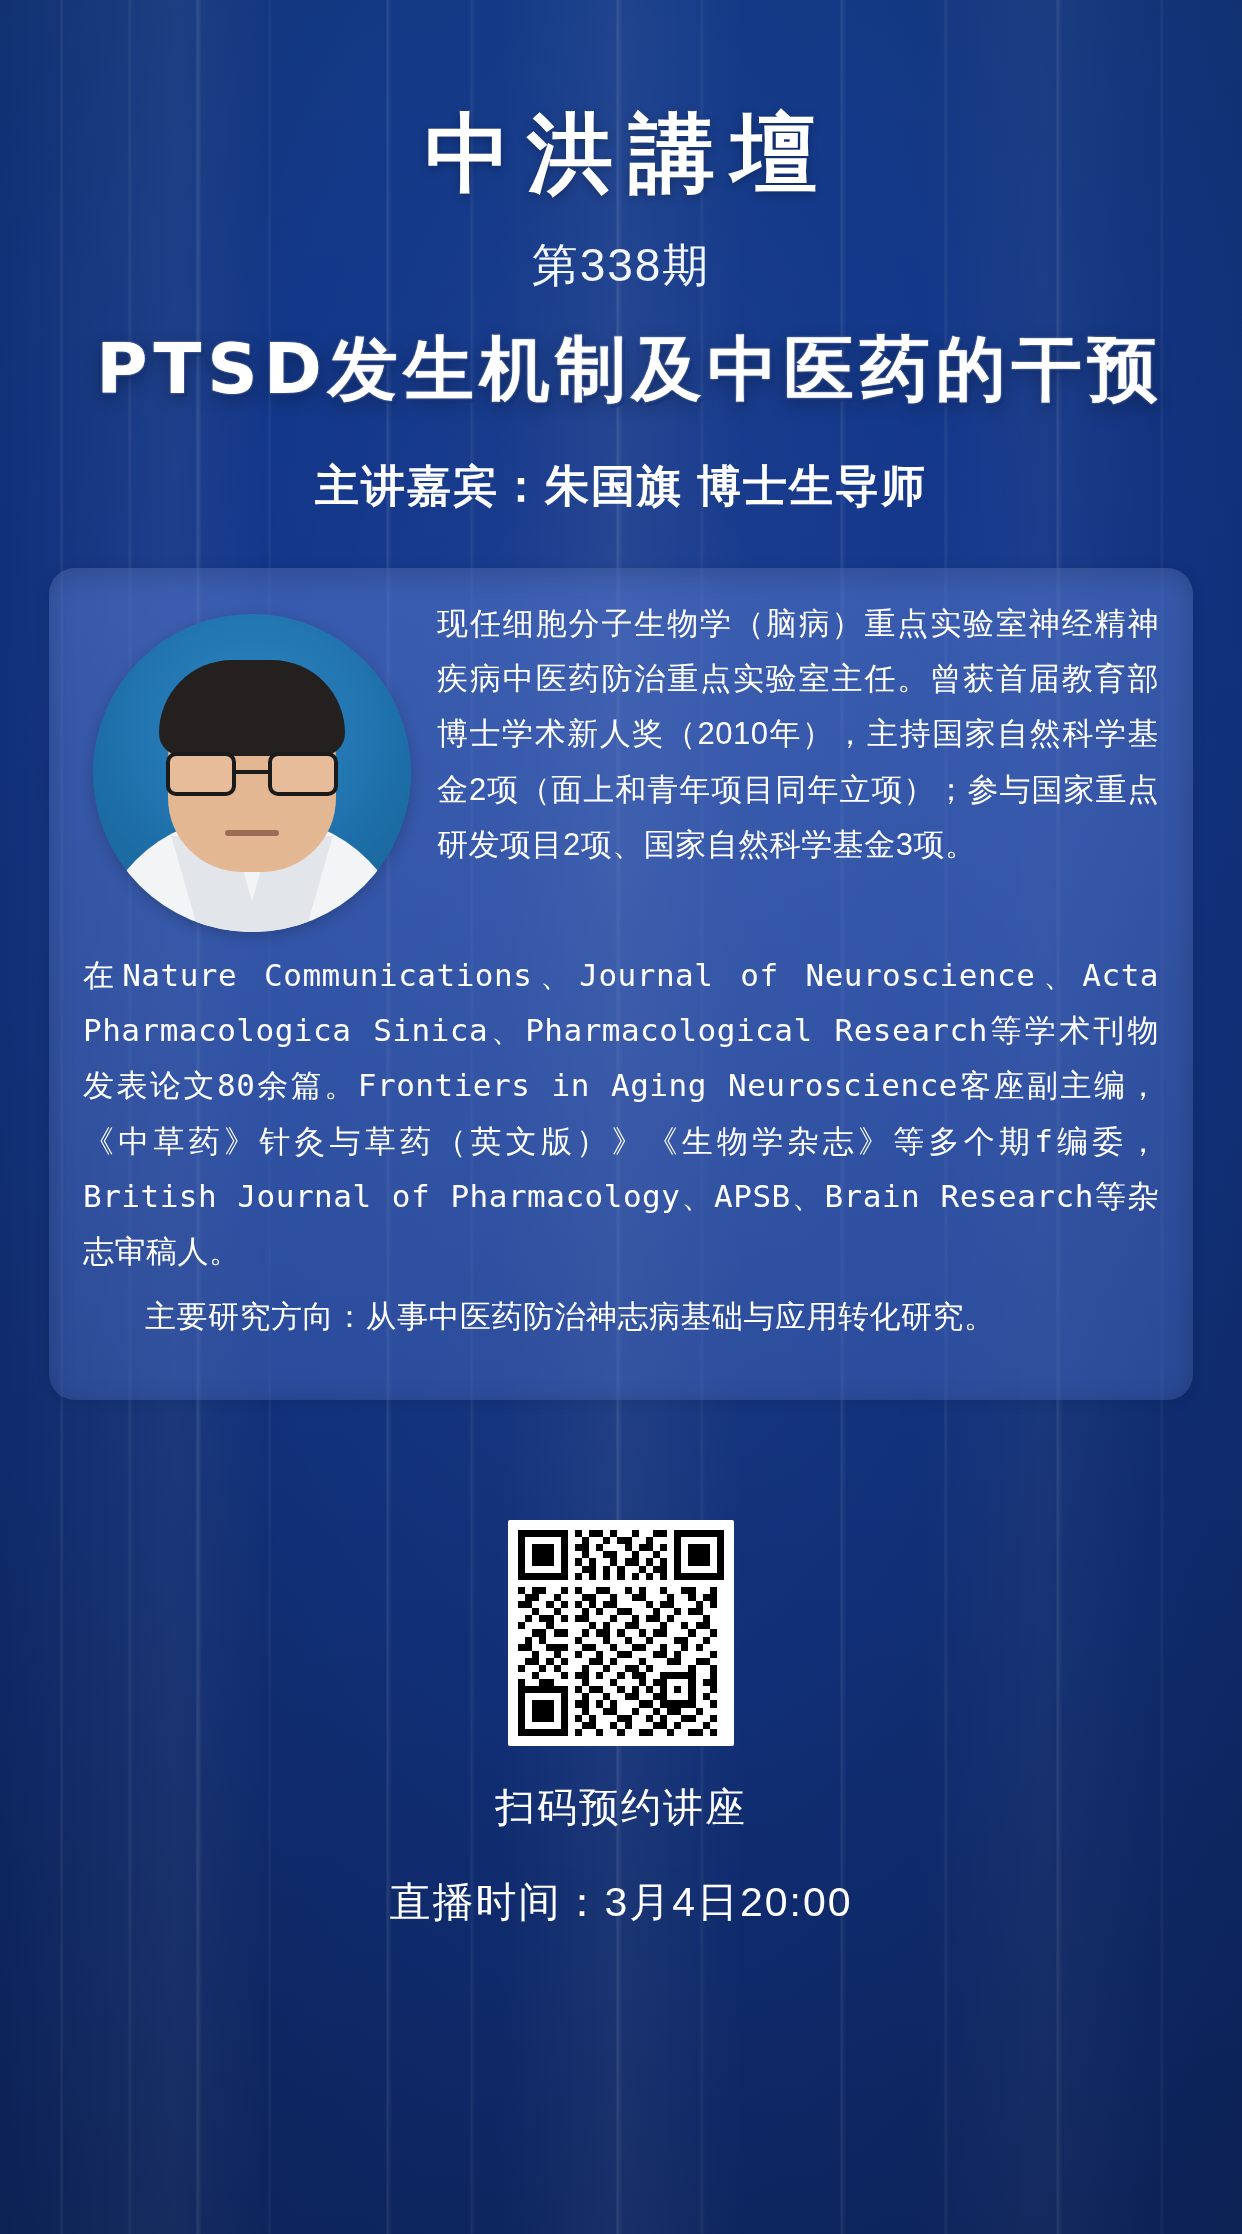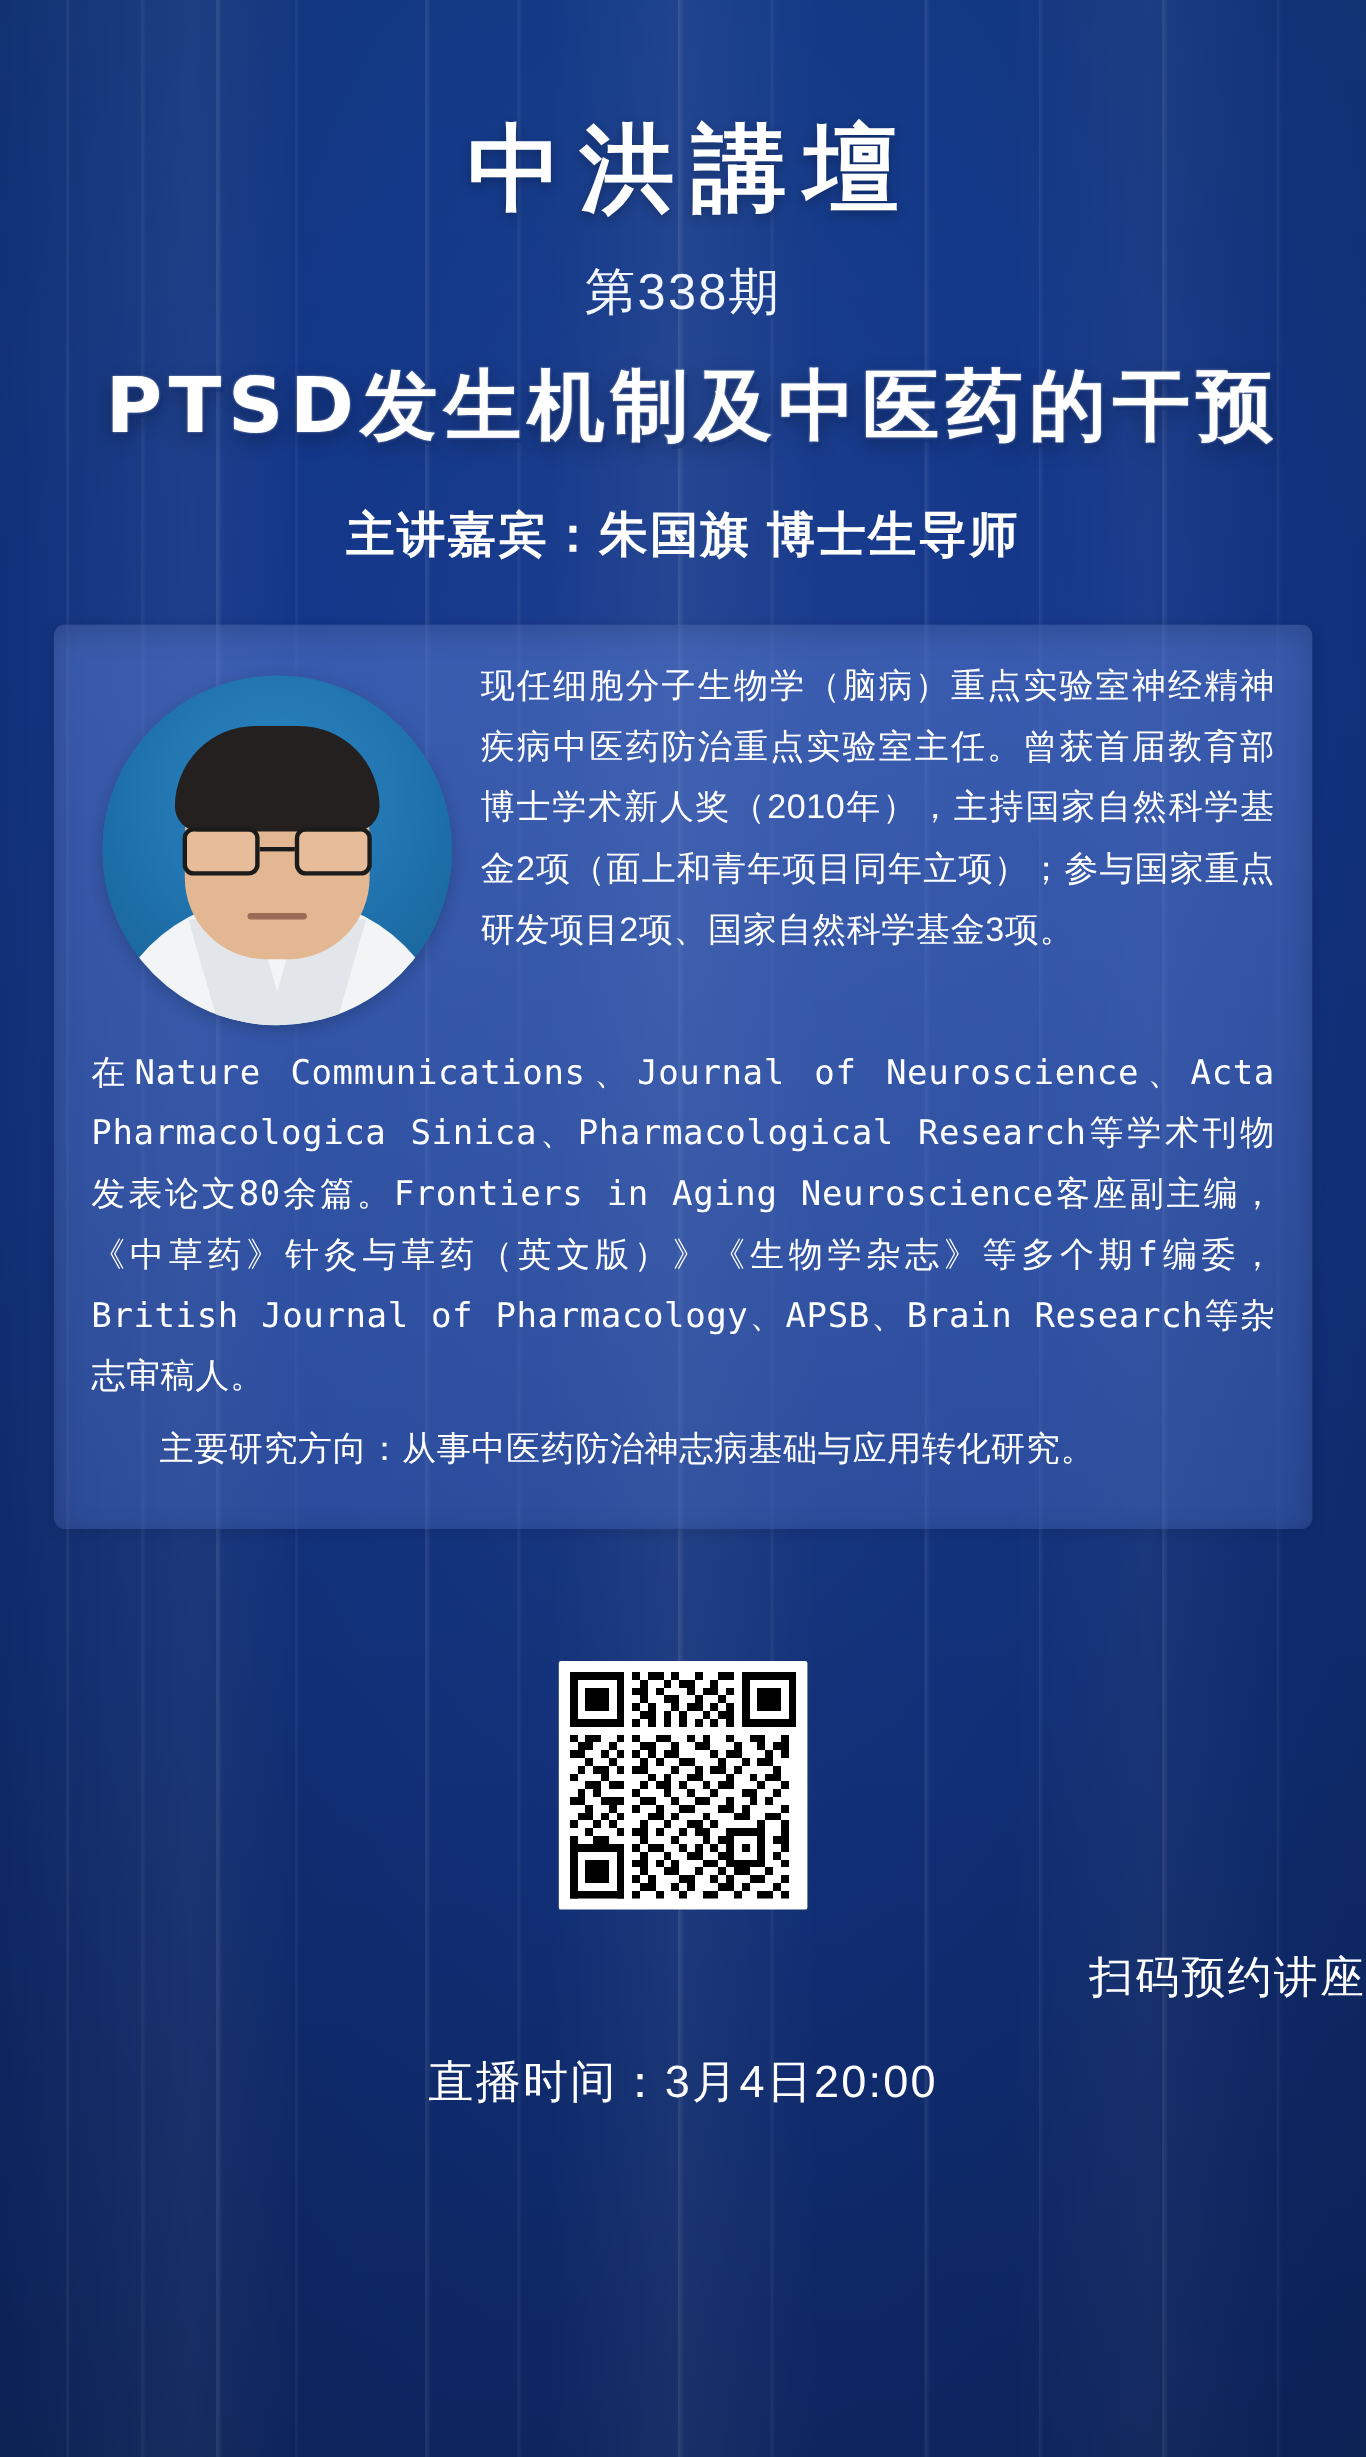--- a/index.html
+++ b/index.html
@@ -105,24 +105,24 @@
     letter-spacing: 2px;
     color: #ffffff;
   }
 
   
   .bio-card {
     position: relative;
     margin: 52px auto 0 auto;
     width: 1144px;
     min-height: 720px;
-    border-radius: 10px;
+    border-radius: 26px;
     background: linear-gradient(180deg, rgba(86,120,205,0.55) 0%, rgba(70,104,190,0.48) 100%);
     box-shadow: 0 6px 26px rgba(0,0,0,0.18) inset, 0 2px 14px rgba(0,0,0,0.12);
-    padding: 28px 34px 36px 34px;
+    padding: 28px 34px 46px 34px;
     box-sizing: border-box;
   }
   .portrait {
     float: left;
     width: 318px;
     height: 318px;
     border-radius: 50%;
     margin: 18px 26px 10px 10px;
     overflow: hidden;
     position: relative;
@@ -243,21 +243,21 @@
     box-sizing: content-box;
     border-radius: 2px;
   }
   .qr {
     width: 206px;
     height: 206px;
     display: block;
   }
   .qr-caption {
     margin: 34px 0 0 0;
-    text-align: right;
+    text-align: center;
     color: #ffffff;
     font-size: 40px;
     letter-spacing: 2px;
   }
   .live-time {
     margin: 40px 0 0 0;
     text-align: center;
     color: #ffffff;
     font-size: 41px;
     letter-spacing: 2px;

